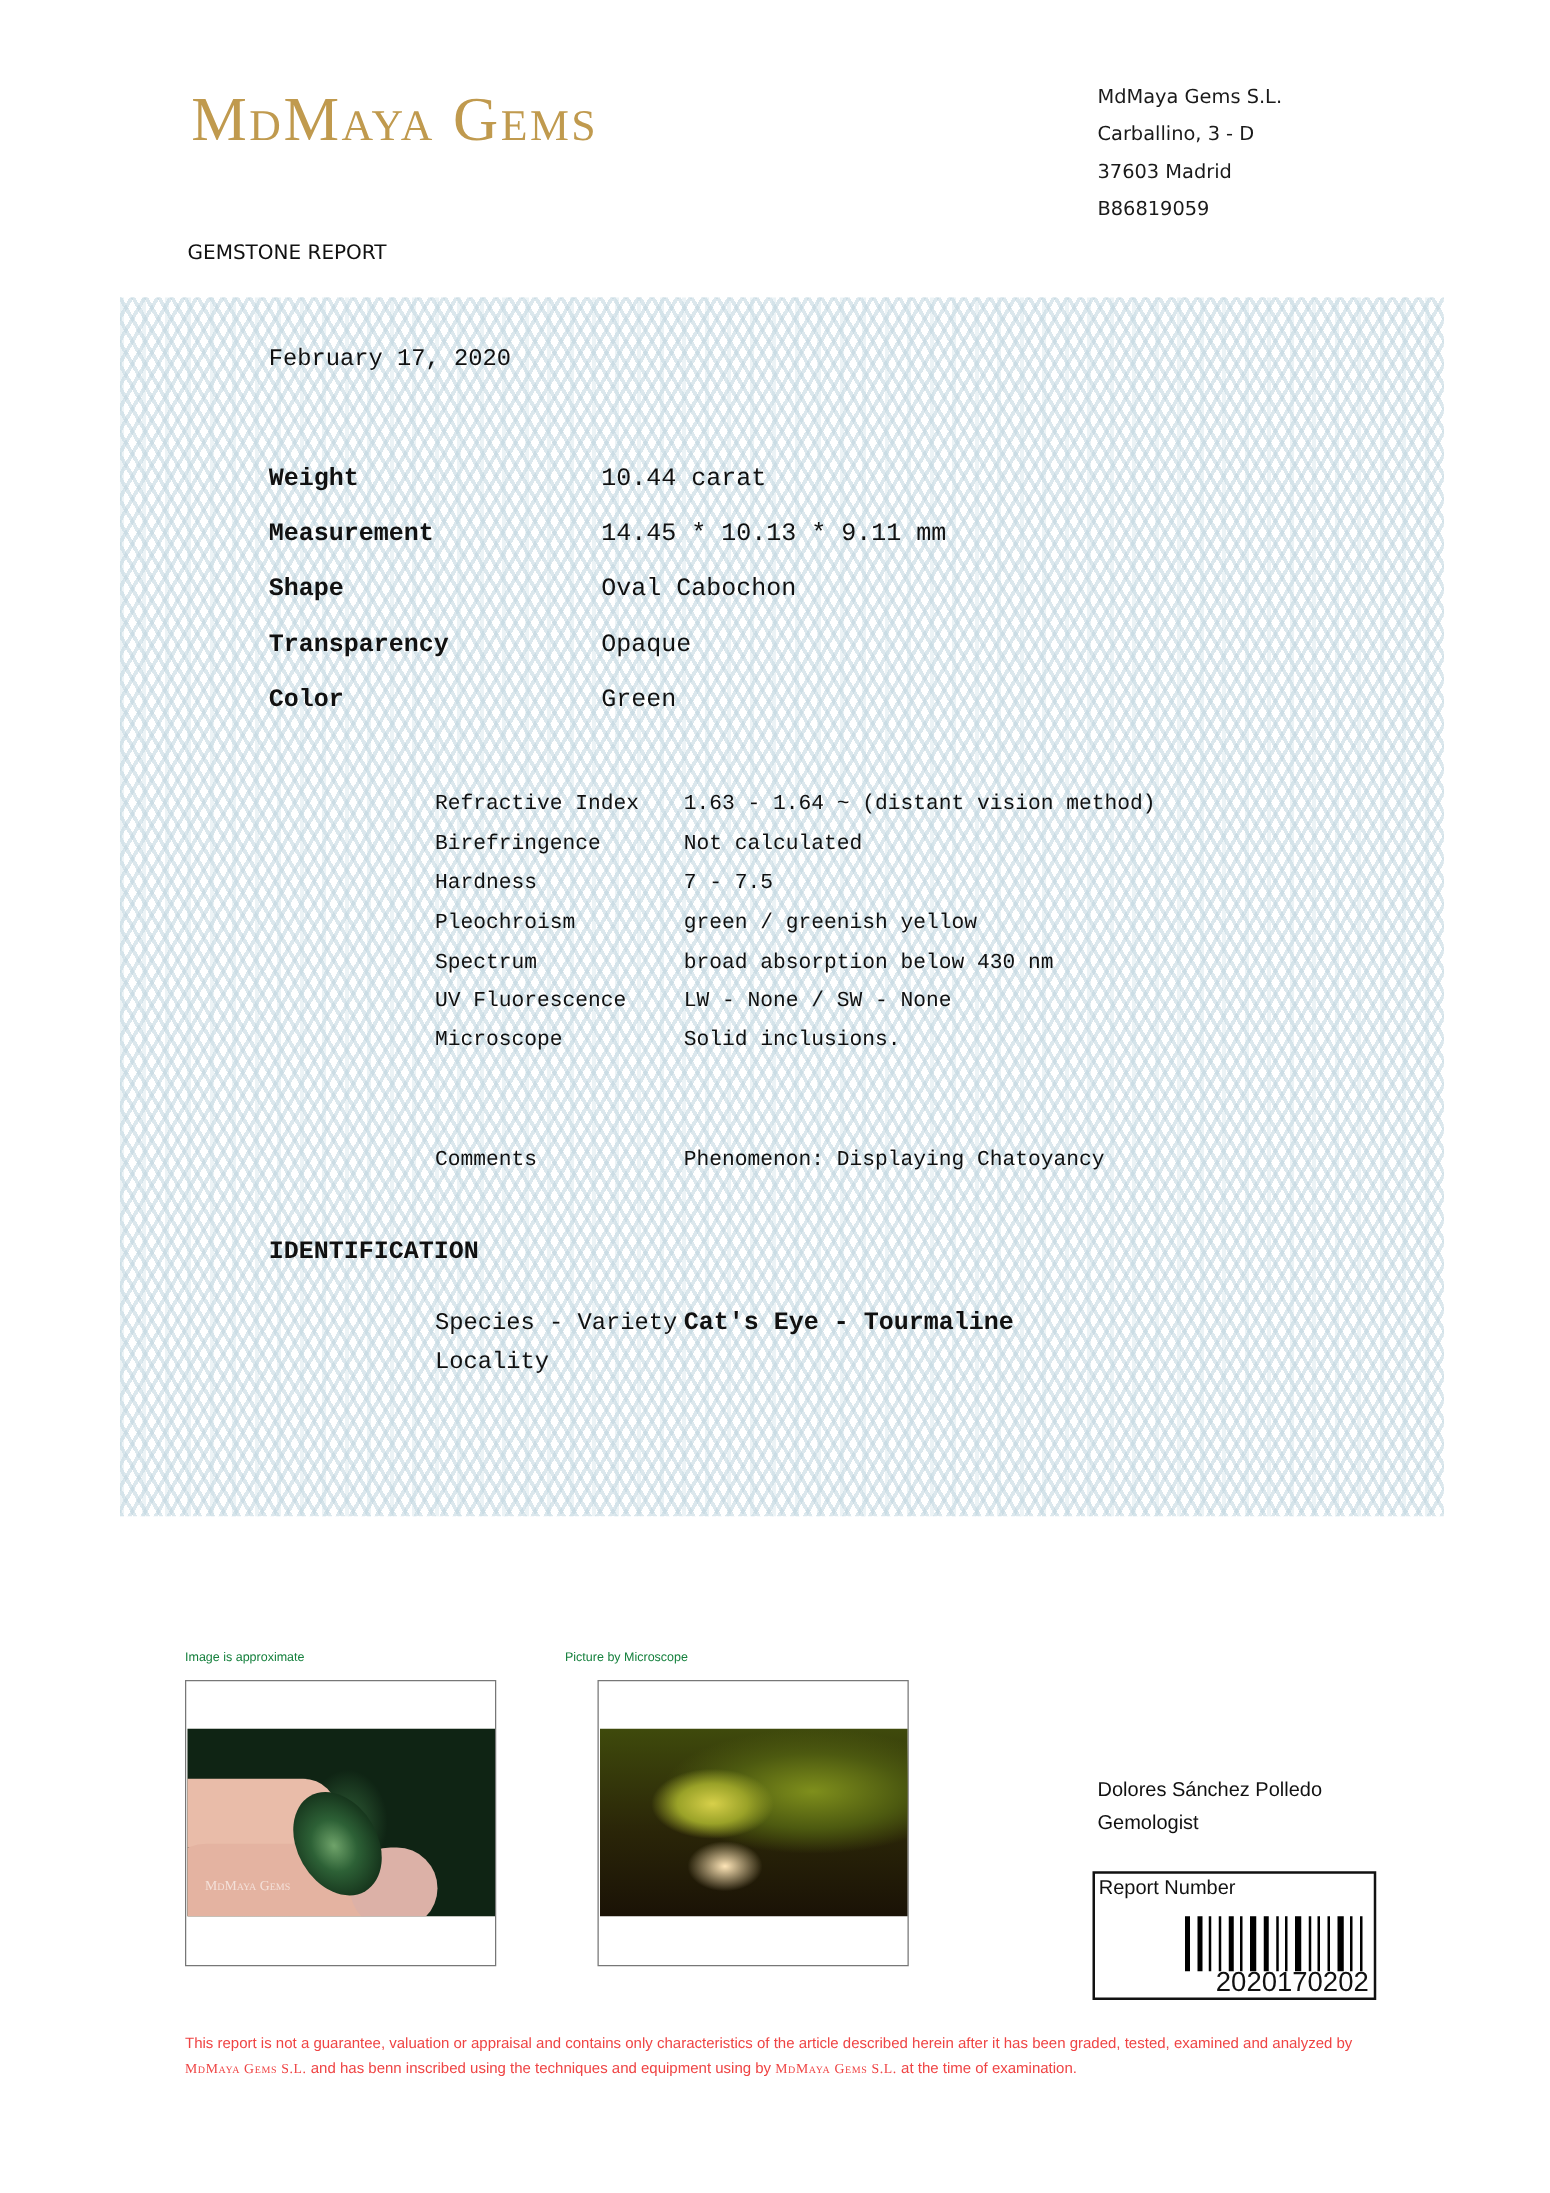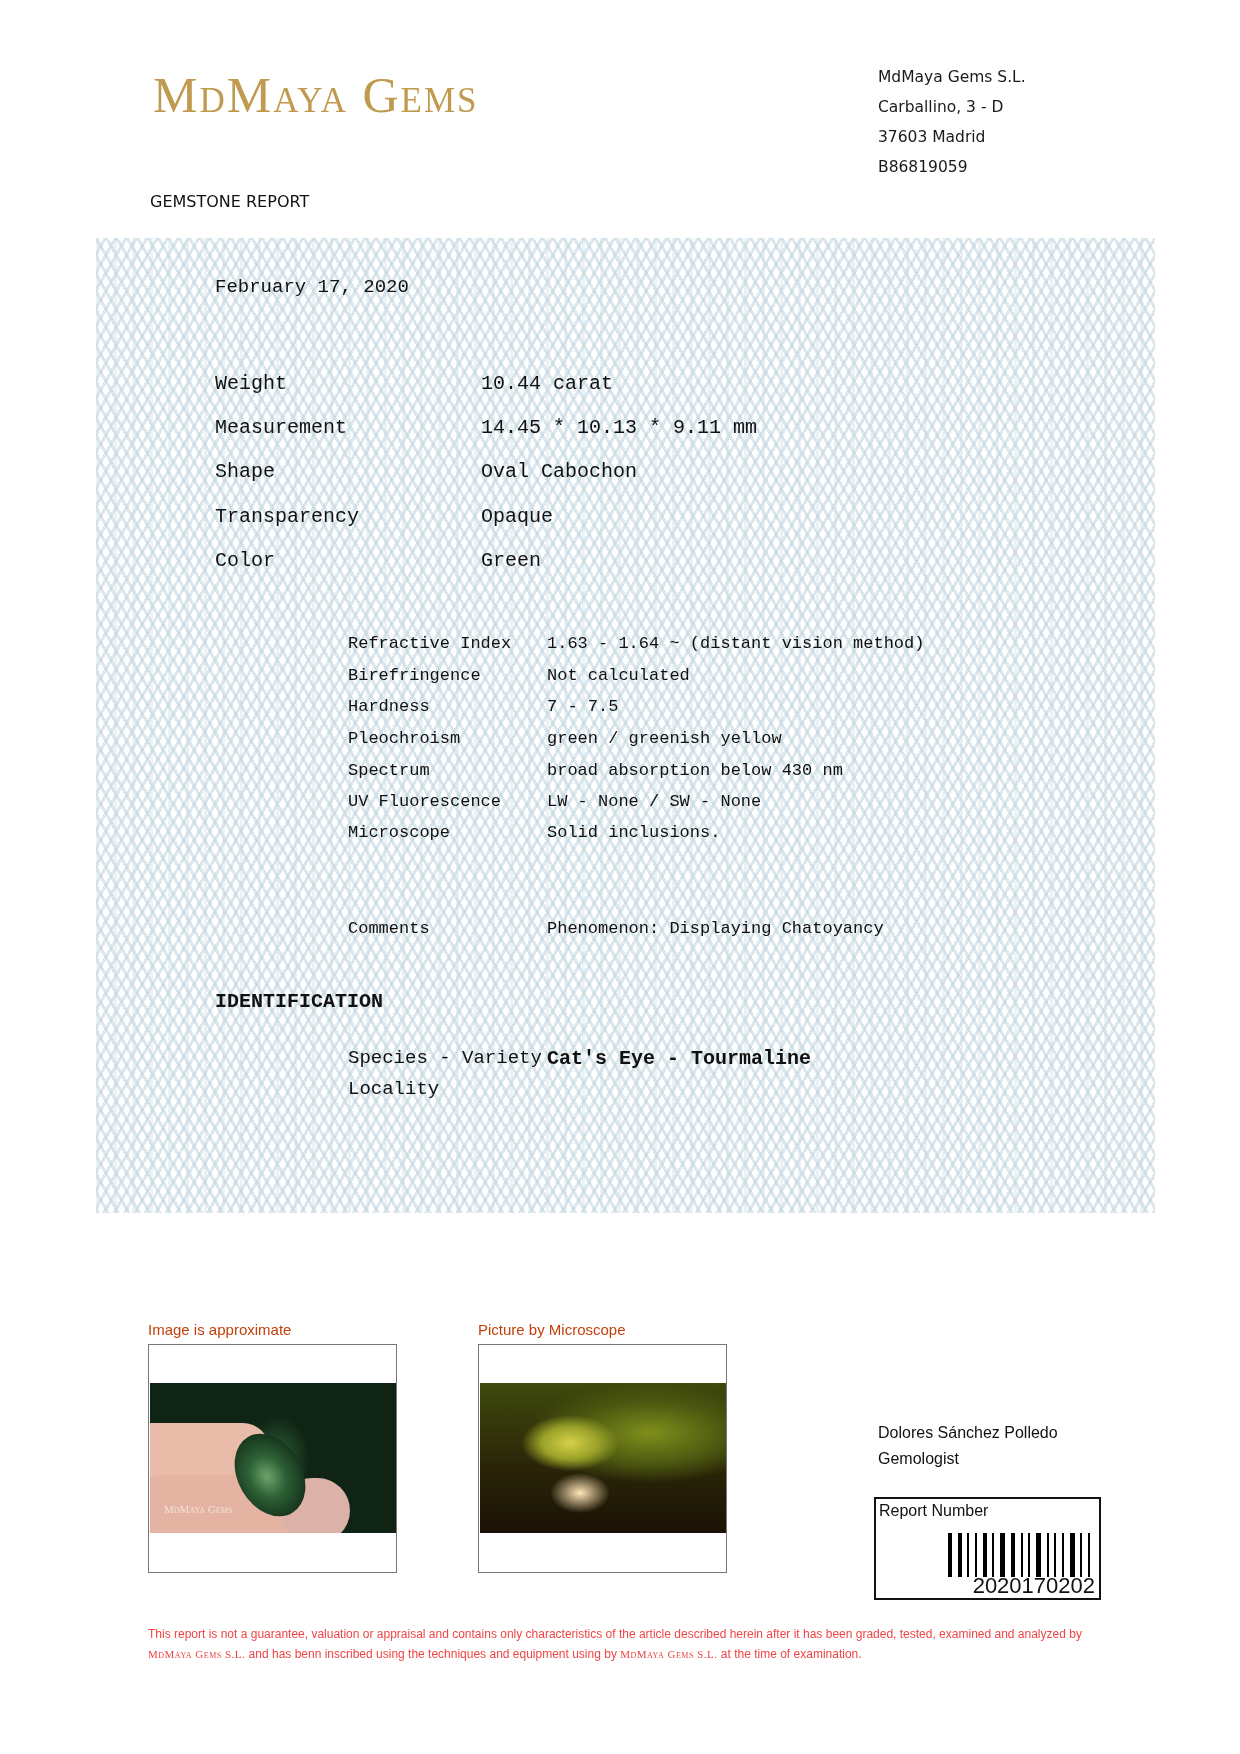--- a/index.html
+++ b/index.html
@@ -13,28 +13,28 @@
     background-image:
       repeating-linear-gradient(60deg, rgba(190,212,222,0.55) 0 3px, transparent 3px 9px),
       repeating-linear-gradient(-60deg, rgba(190,212,222,0.55) 0 3px, transparent 3px 9px),
       repeating-linear-gradient(0deg, rgba(255,255,255,0.0) 0 1px, transparent 1px 2px);
   }
   .panel::after { content:""; position:absolute; inset:0;
     background-image: repeating-linear-gradient(90deg, rgba(200,220,228,0.35) 0 3px, transparent 3px 18px); }
   .calibri { font-family:Liberation Mono, monospace; }
   .date { left:215px; top:276px; font-size:19px; }
   .main-row { position:absolute; left:215px; font-size:20px; }
-  .main-row .lab { position:absolute; left:0; white-space:nowrap; }
+  .main-row .lab { position:absolute; left:0; white-space:nowrap;font-weight:bold; }
   .main-row .val { position:absolute; left:266px; white-space:nowrap; }
   .sub-row { position:absolute; left:348px; font-size:17px; }
   .sub-row .lab { position:absolute; left:0; white-space:nowrap; }
   .sub-row .val { position:absolute; left:199px; white-space:nowrap; }
   .ident-head { left:215px; top:990px; font-size:20px; font-weight:bold; }
   .species-val { font-weight:bold; font-size:20px; }
-  .img-label { font-size:15px; color:#c2410c;text-align:center; }
+  .img-label { font-size:10px; color:#15803d;text-align:center; }
   .img-box { border:1px solid #777; background:#fff; width:247px; height:227px; }
   .img-inner { position:absolute; left:1px; top:38px; width:246px; height:150px; }
   .photo1 { background:
       radial-gradient(ellipse 32px 42px at 128px 75px, #2f5c37 0%, #1e3f24 55%, #0f2414 100%),
       linear-gradient(160deg, #eee9e2 0%, #e7ded6 100%); overflow:hidden; }
   .finger { position:absolute; background:#e7b8a6; border-radius:40px; }
   .gem { position:absolute; left:88px; top:48px; width:64px; height:88px; border-radius:50%;
     background:radial-gradient(ellipse at 45% 50%, #6fa36a 0%, #2d6136 35%, #14311a 75%, #0a1a0d 100%);
     transform:rotate(-30deg); }
   .photo2 { background:
@@ -144,21 +144,21 @@
 <div class="abs img-box" style="left:148px; top:1344px;">
   <div class="img-inner photo1">
     <div class="finger" style="left:-30px; top:40px; width:150px; height:55px; background:#e9bca9;"></div>
     <div class="finger" style="left:-20px; top:92px; width:170px; height:70px; background:#e4b3a1;"></div>
     <div class="finger" style="left:130px; top:95px; width:70px; height:65px; background:#dcb1a7; border-radius:45px;"></div>
     <div class="gem"></div>
     <div style="position:absolute; left:14px; top:120px; font-family:'Liberation Serif', serif; font-variant:small-caps; font-size:11px; color:rgba(255,255,255,0.6);">MdMaya Gems</div>
   </div>
 </div>
 
-<div class="abs img-label" style="left:478px; top:1321px;">Picture by Microscope</div>
+<div class="abs img-label" style="left:452px; top:1321px;">Picture by Microscope</div>
 <div class="abs img-box" style="left:478px; top:1344px;">
   <div class="img-inner photo2"></div>
 </div>
 
 <div class="abs gemologist">
   <div>Dolores Sánchez Polledo</div>
   <div>Gemologist</div>
 </div>
 
 <div class="abs report-box">

